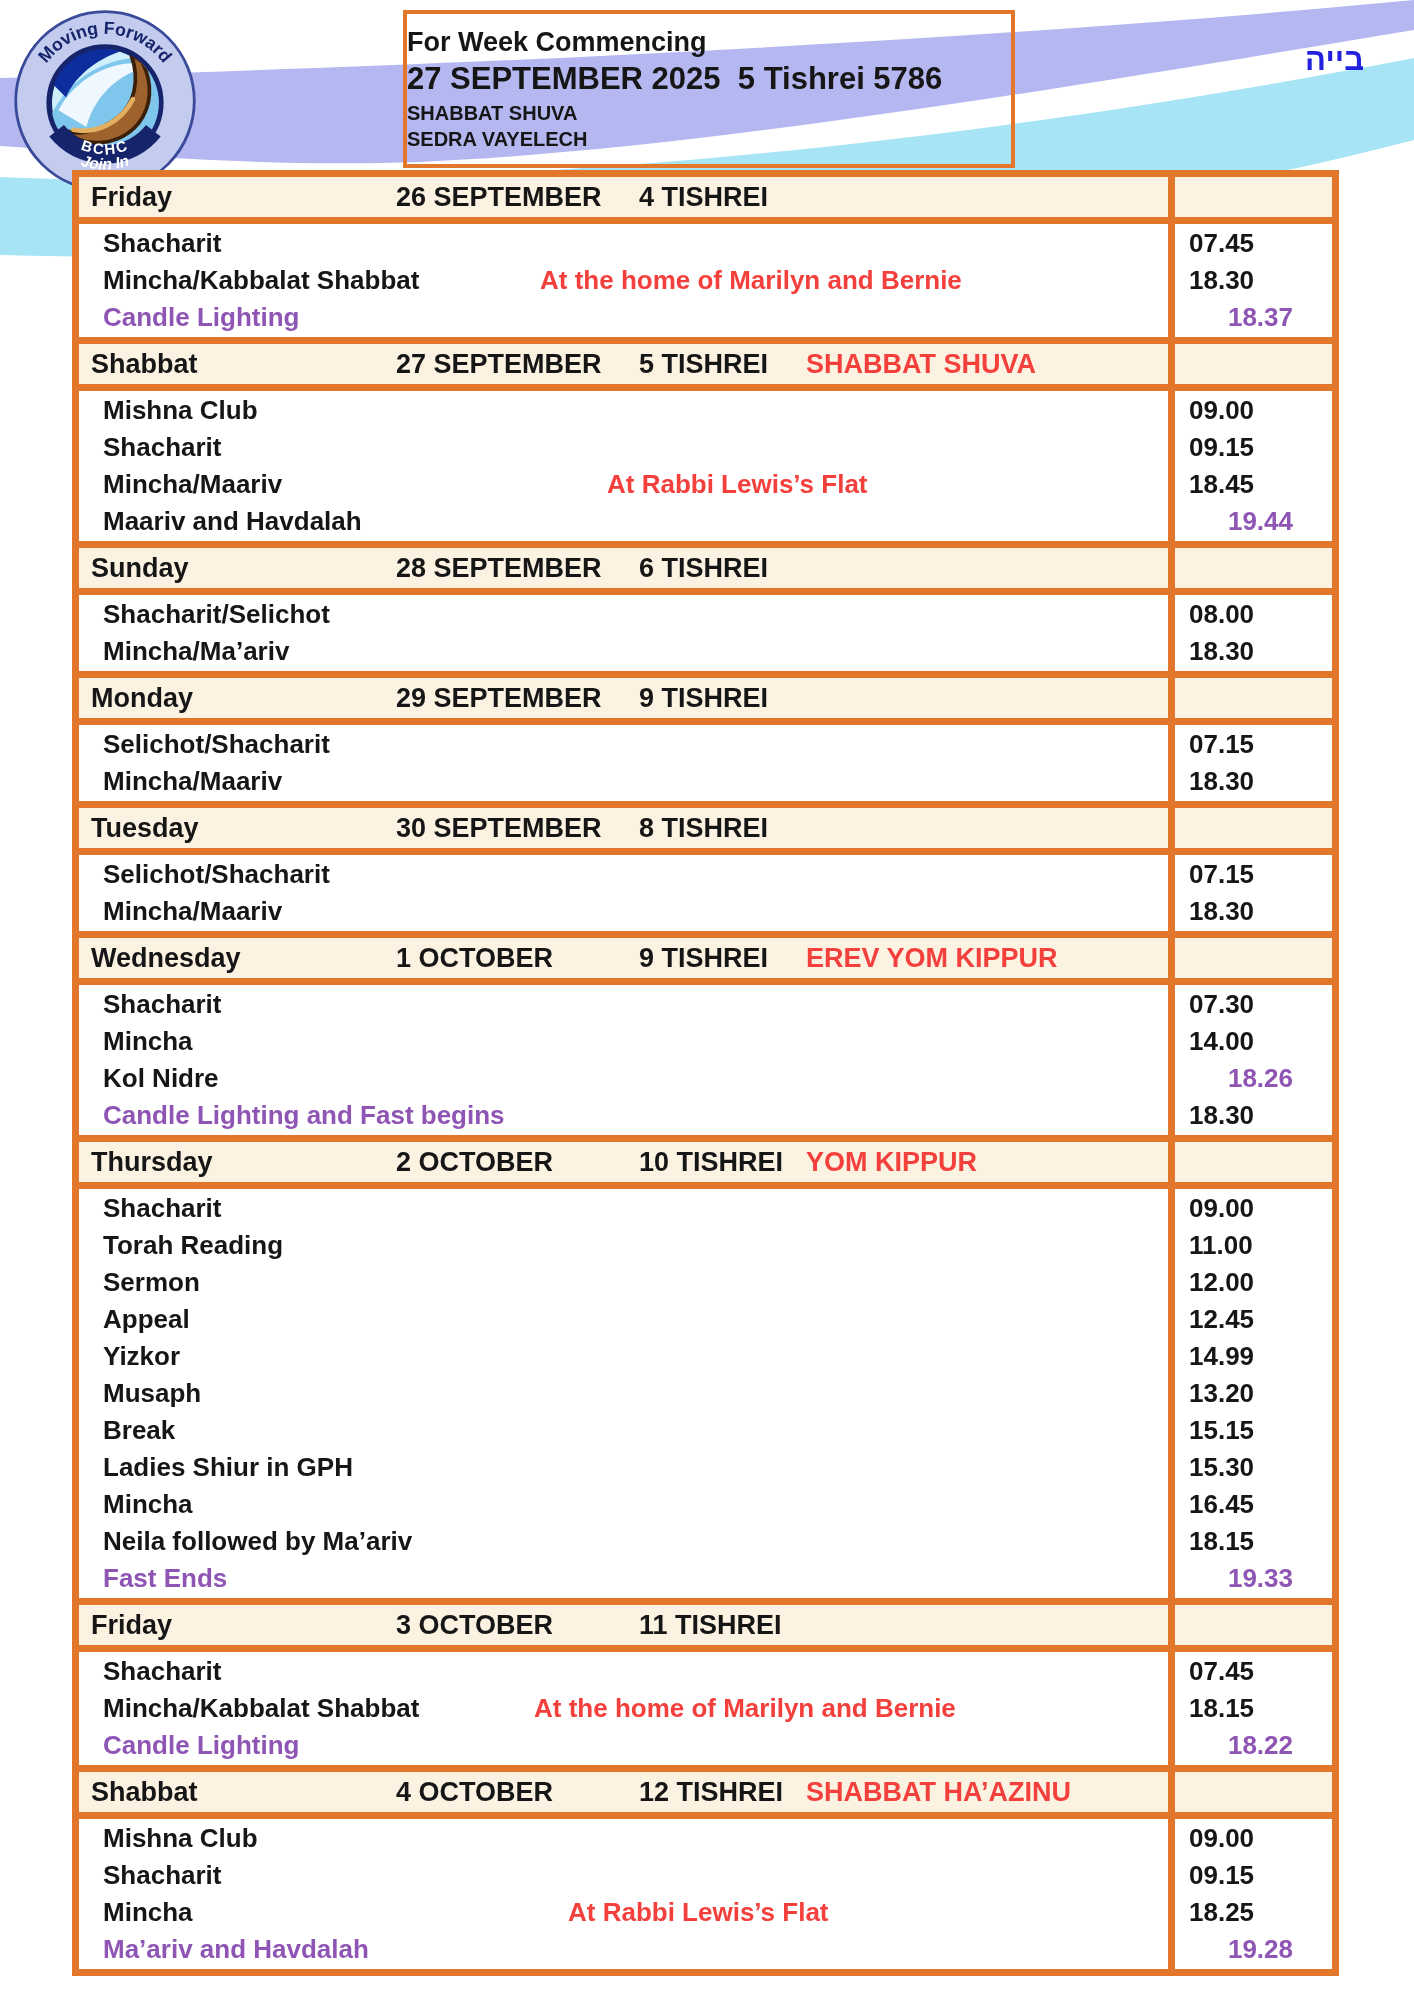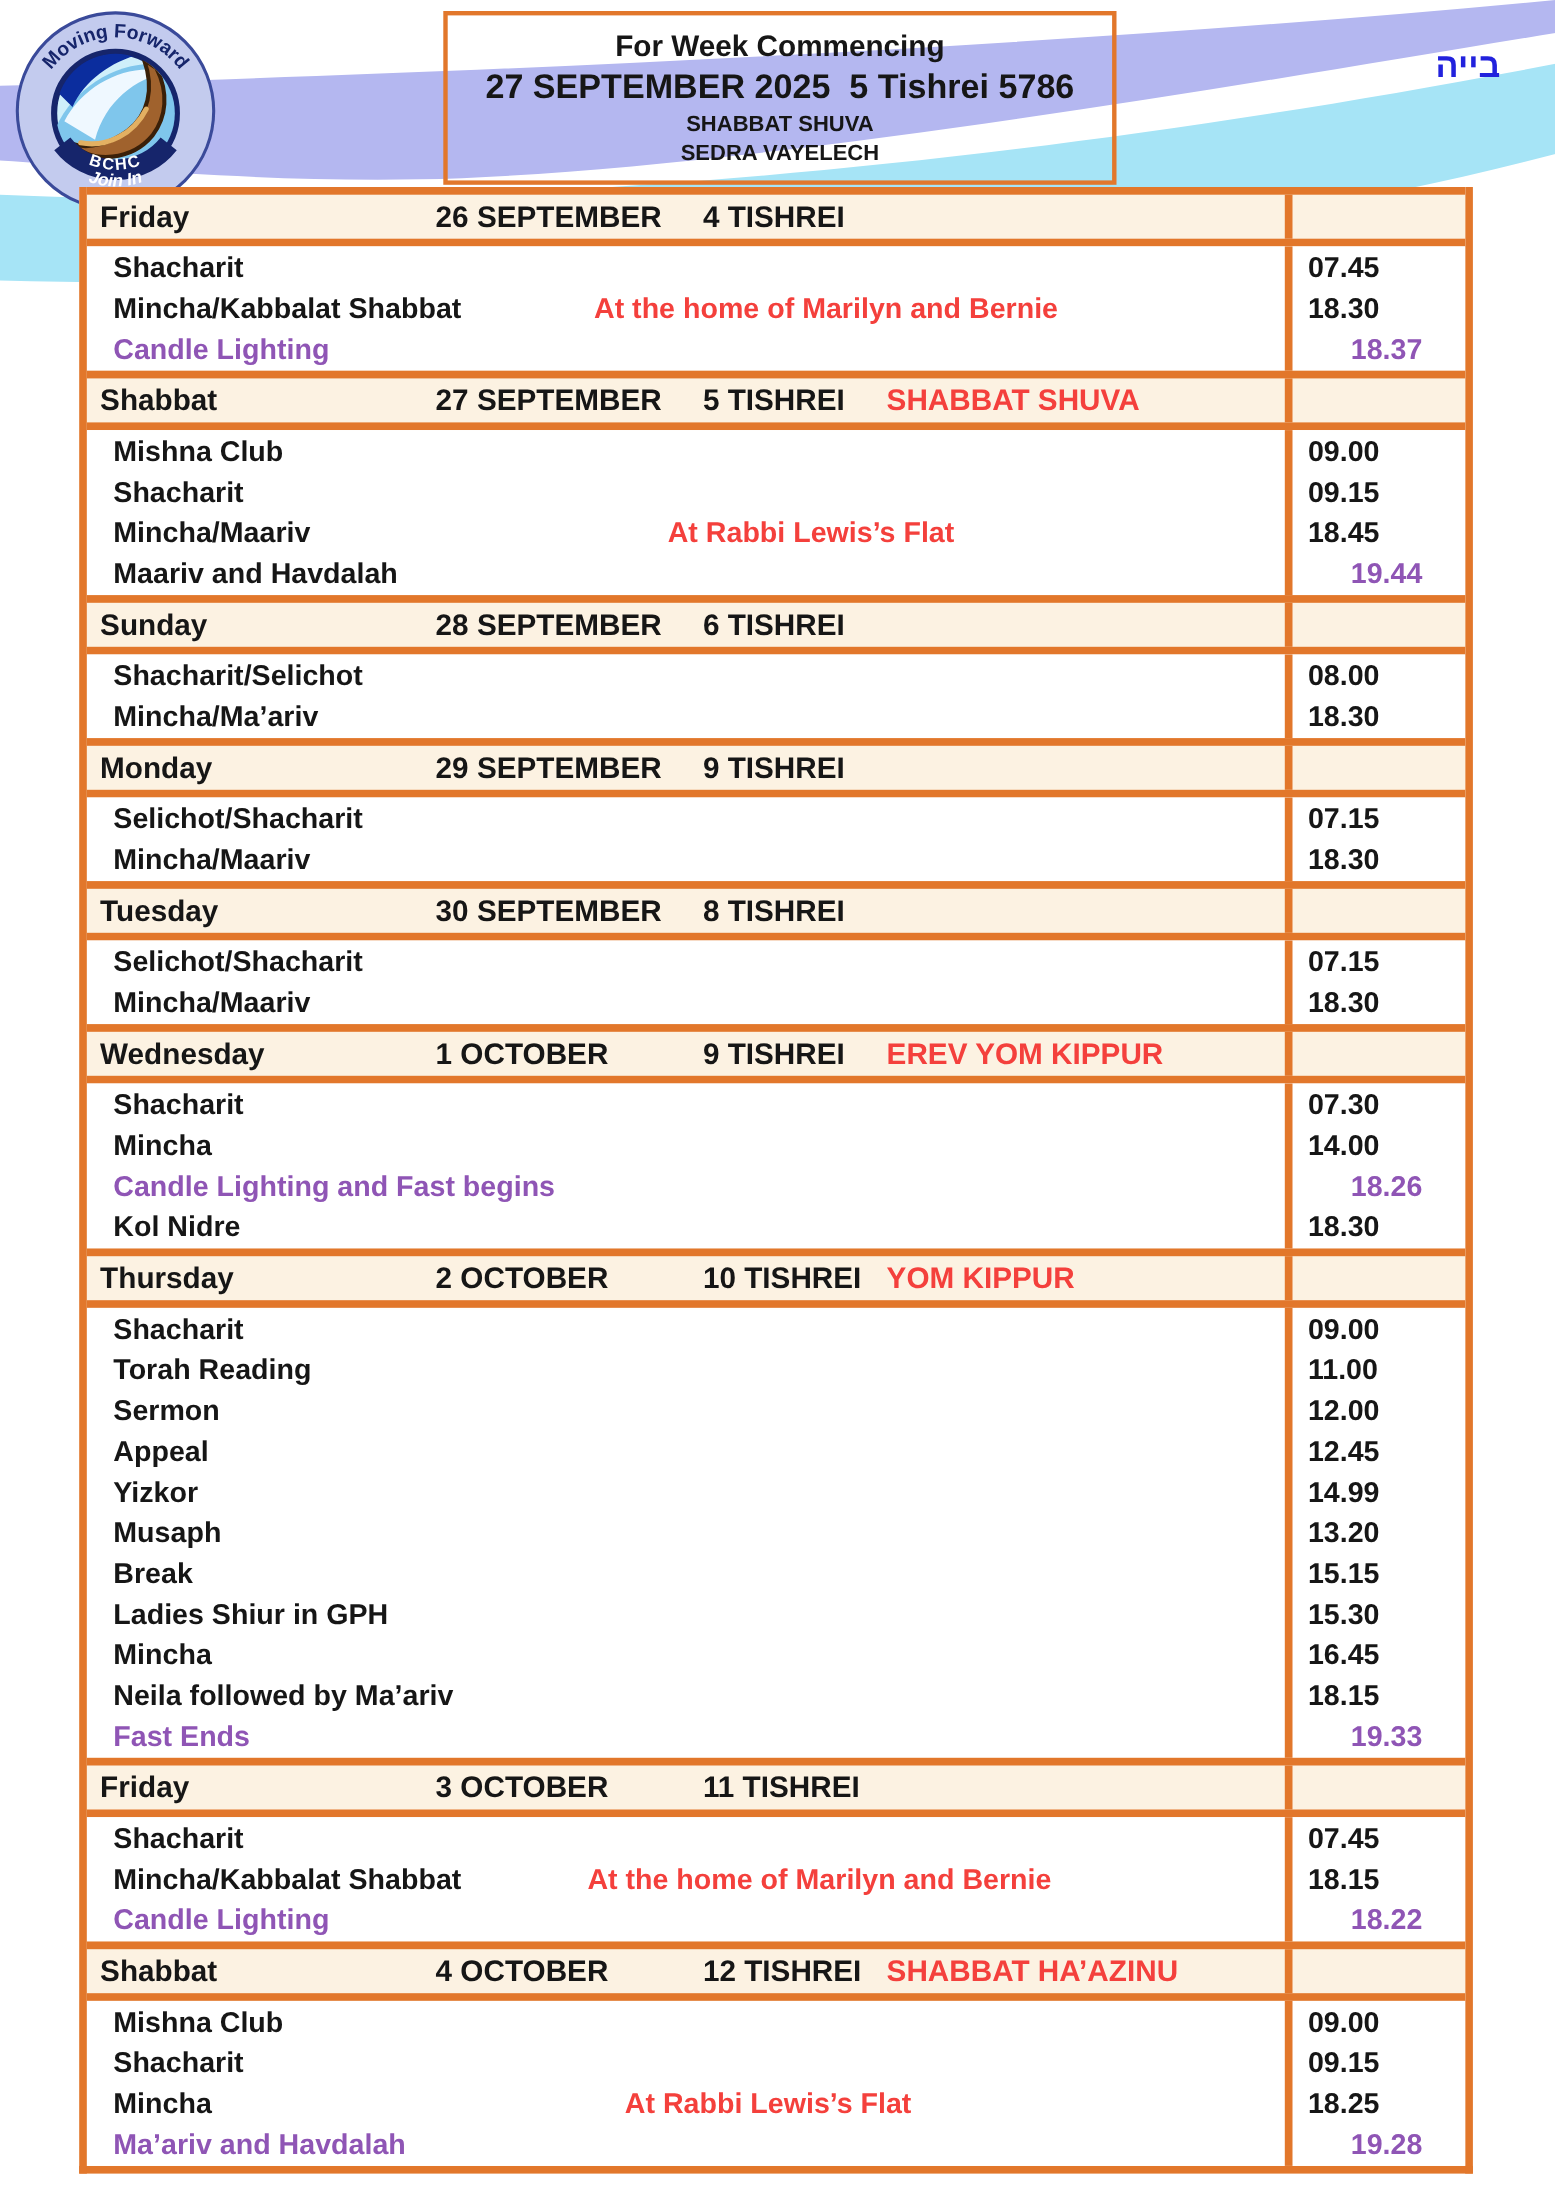--- a/index.html
+++ b/index.html
@@ -14,21 +14,21 @@
   html,body{margin:0;padding:0;}
   body{
     width:1414px;height:2000px;position:relative;overflow:hidden;
     background:#ffffff;font-family:"Liberation Sans",sans-serif;color:var(--ink);
   }
   .waves{position:absolute;left:0;top:0;z-index:0;}
   .logo{position:absolute;left:12px;top:8px;z-index:3;}
   .header-box{
     position:absolute;left:403px;top:10px;width:612px;height:158px;
     border:4px solid var(--orange);z-index:2;
-    display:flex;flex-direction:column;justify-content:center;align-items:center;
+    display:flex;flex-direction:column;justify-content:center;align-items:flex-start;
     text-align:center;
   }
   .hb1{font-size:27px;font-weight:bold;}
   .hb2{font-size:31px;font-weight:bold;margin-top:3px;white-space:pre;}
   .hb3{font-size:20px;font-weight:bold;margin-top:5px;}
   .hb4{font-size:20px;font-weight:bold;margin-top:3px;}
   .hebrew-mark{
     position:absolute;right:50px;top:42px;z-index:2;
     font-size:31px;font-weight:bold;color:#2222DD;
   }
@@ -206,22 +206,22 @@
         <span class="sh-date">1 OCTOBER</span>
         <span class="sh-tish">9 TISHREI</span>
         <span class="sh-special">EREV YOM KIPPUR</span>
       </div>
       <div class="sh-time"></div>
     </div>
     <div class="sec-body">
       <div class="sb-main">
         <div class="row"><span class="label">Shacharit</span></div>
         <div class="row"><span class="label">Mincha</span></div>
+        <div class="row"><span class="label">Kol Nidre</span></div>
         <div class="row"><span class="label purple">Candle Lighting and Fast begins</span></div>
-        <div class="row"><span class="label">Kol Nidre</span></div>
       </div>
       <div class="sb-time">
         <div class="t">07.30</div>
         <div class="t">14.00</div>
         <div class="t purple">18.26</div>
         <div class="t">18.30</div>
       </div>
     </div>
     <div class="sec-header">
       <div class="sh-main">

